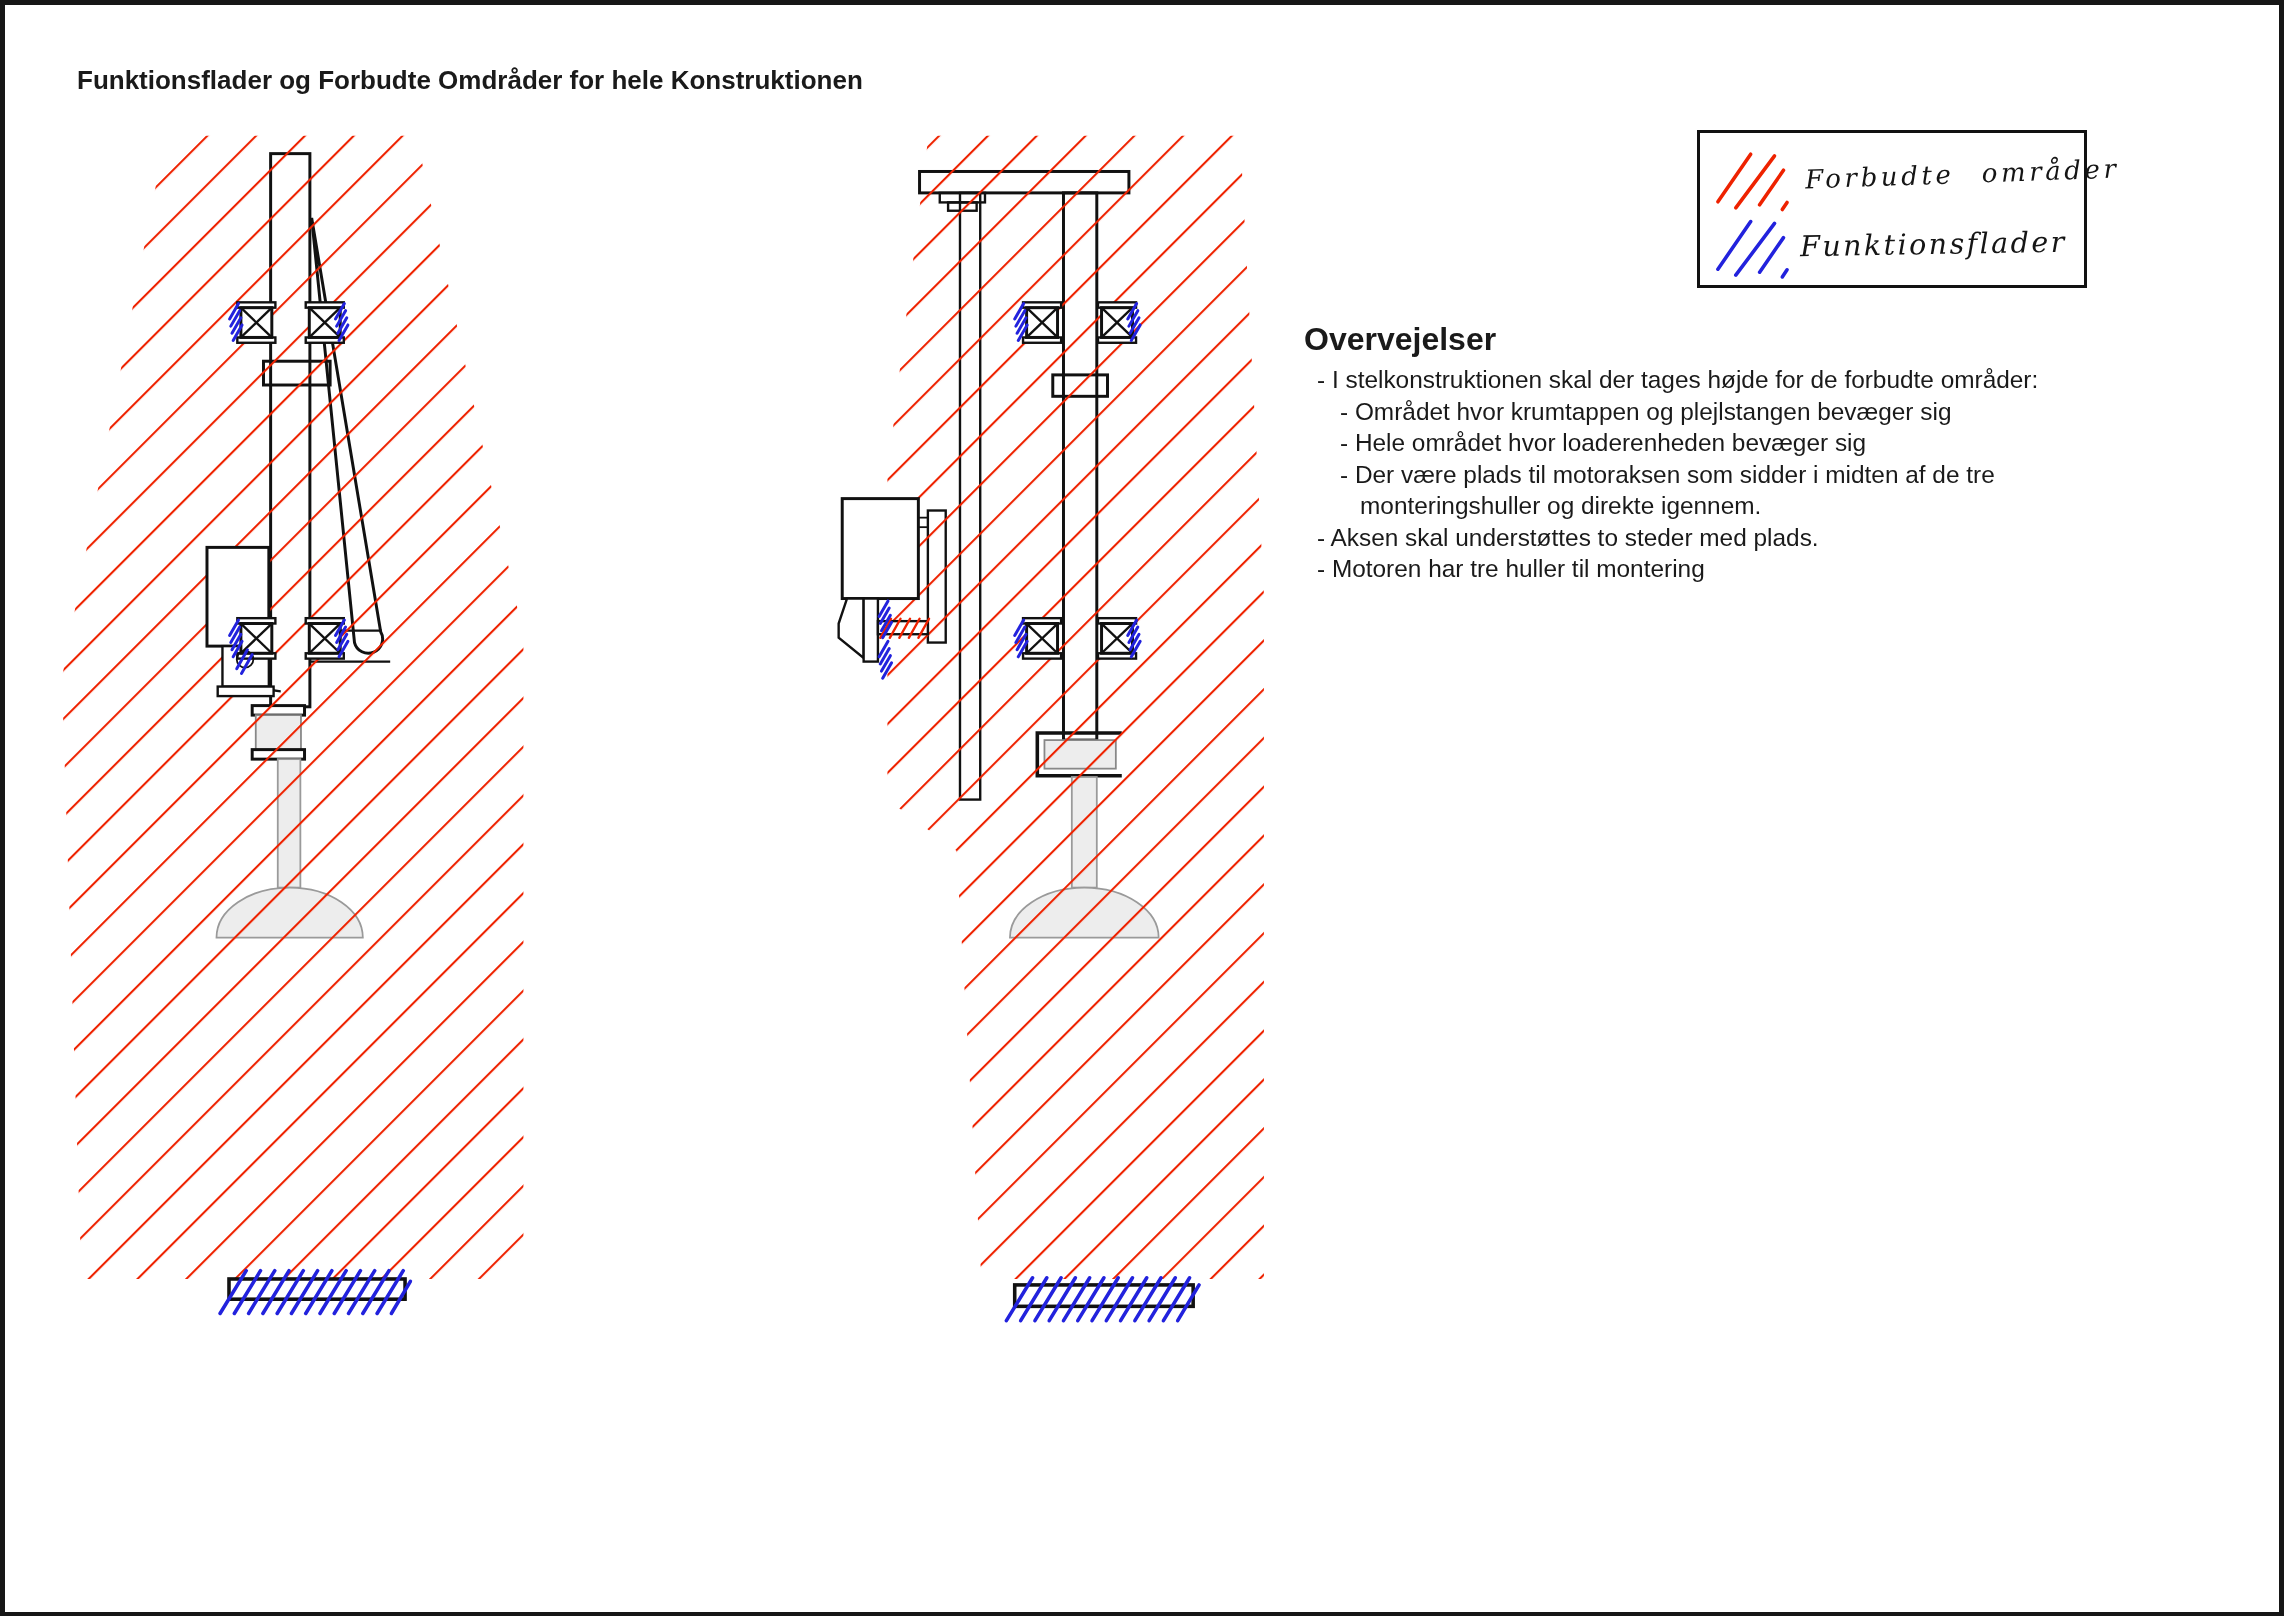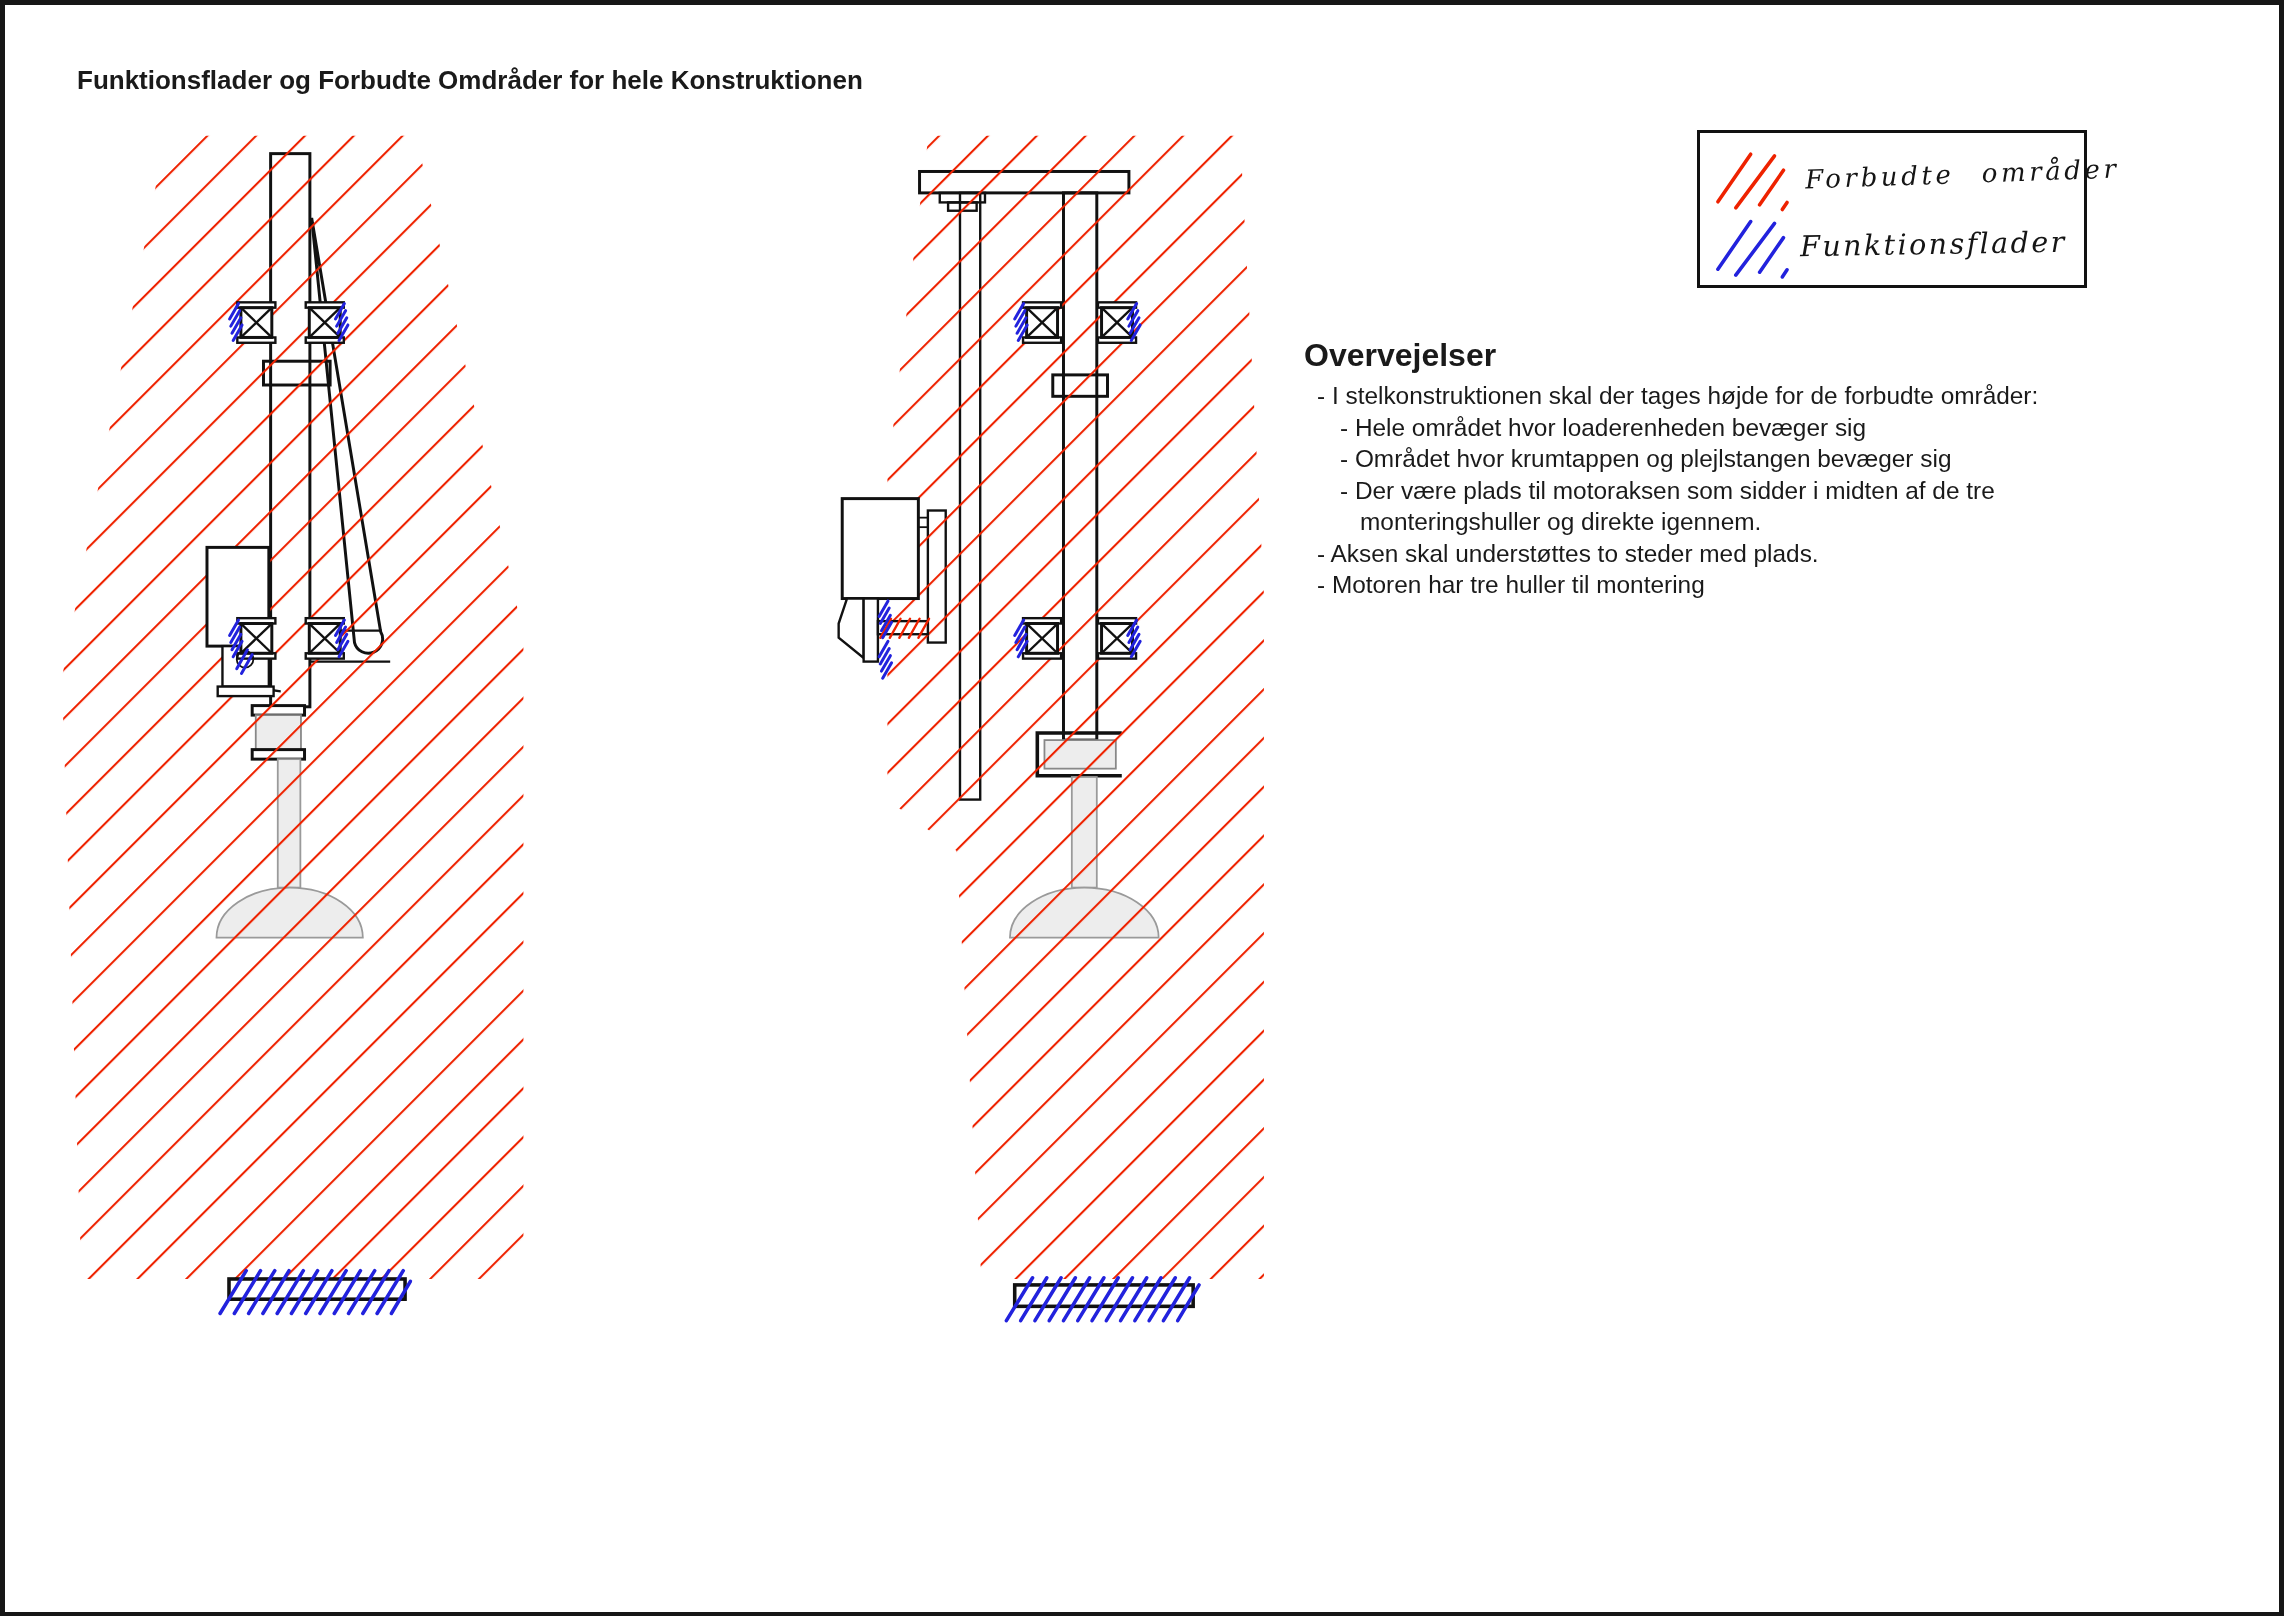--- a/index.html
+++ b/index.html
@@ -6,21 +6,21 @@
   html,body { width:2284px; height:1617px; background:#ffffff; }
   body { position:relative; overflow:hidden; font-family:"Liberation Sans", sans-serif; color:#1a1a1a; }
   .frame { position:absolute; left:0; top:0; width:2284px; height:1617px; border:5.4px solid #161616; }
   .page-title { position:absolute; left:77px; top:65px; font-size:26px; font-weight:bold; letter-spacing:0px; white-space:nowrap; }
   .drawing-svg { position:absolute; left:0; top:0; width:2284px; height:1617px; }
   .legend-box { position:absolute; left:1697px; top:130px; width:390px; height:158px; border:3.6px solid #111; background:#fff; }
   .legend-svg { position:absolute; left:0; top:0; width:100%; height:100%; }
   .handwrite { position:absolute; font-family:"DejaVu Serif", serif; font-style:italic; color:#151515; white-space:nowrap; }
   .hw-forbidden { left:105px; top:26px; font-size:26px; transform:rotate(-2deg); letter-spacing:3.6px; word-spacing:15.5px; }
   .hw-function  { left:100px; top:94px; font-size:28.6px; transform:rotate(-1deg); letter-spacing:2.4px; }
-  .notes { position:absolute; left:1304px; top:321px; width:946px;margin-top:16px; }
+  .notes { position:absolute; left:1304px; top:321px; width:946px; }
   .notes-heading { font-size:32px; font-weight:bold; margin-bottom:6px; }
   .note-line { font-size:24.4px; line-height:31.5px; white-space:pre-wrap; }
   .lvl1 { margin-left:13px;  padding-left:20px; text-indent:-20px; }
   .lvl2 { margin-left:36px;  padding-left:20px; text-indent:-20px; }
 </style>
 </head>
 <body>
 
 <div class="frame"></div>
 
@@ -173,20 +173,20 @@
       <line x1="138" y1="241" x2="146" y2="229"></line>
     </g>
   </svg>
   <span class="handwrite hw-forbidden">Forbudte områder</span>
   <span class="handwrite hw-function">Funktionsflader</span>
 </div>
 
 <div class="notes">
   <div class="notes-heading">Overvejelser</div>
   <div class="note-line lvl1">- I stelkonstruktionen skal der tages højde for de forbudte områder:</div>
+  <div class="note-line lvl2">- Området hvor krumtappen og plejlstangen bevæger sig</div>
   <div class="note-line lvl2">- Hele området hvor loaderenheden bevæger sig</div>
-  <div class="note-line lvl2">- Området hvor krumtappen og plejlstangen bevæger sig</div>
   <div class="note-line lvl2">- Der være plads til motoraksen som sidder i midten af de tre
 monteringshuller og direkte igennem.</div>
   <div class="note-line lvl1">- Aksen skal understøttes to steder med plads.</div>
   <div class="note-line lvl1">- Motoren har tre huller til montering</div>
 </div>
 
 
 </body></html>

